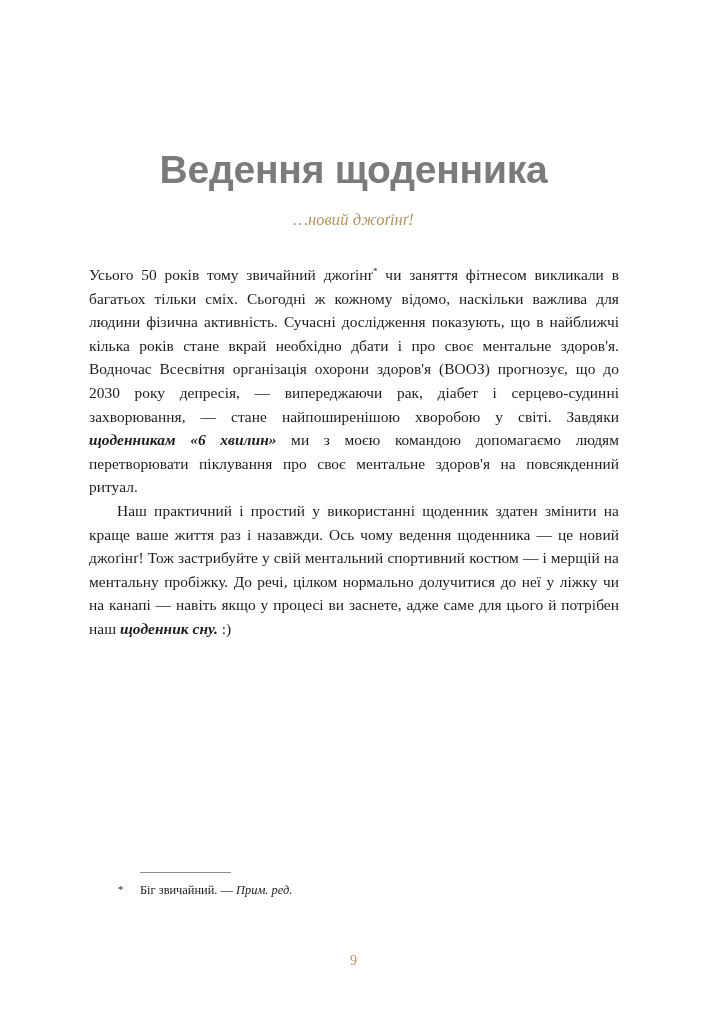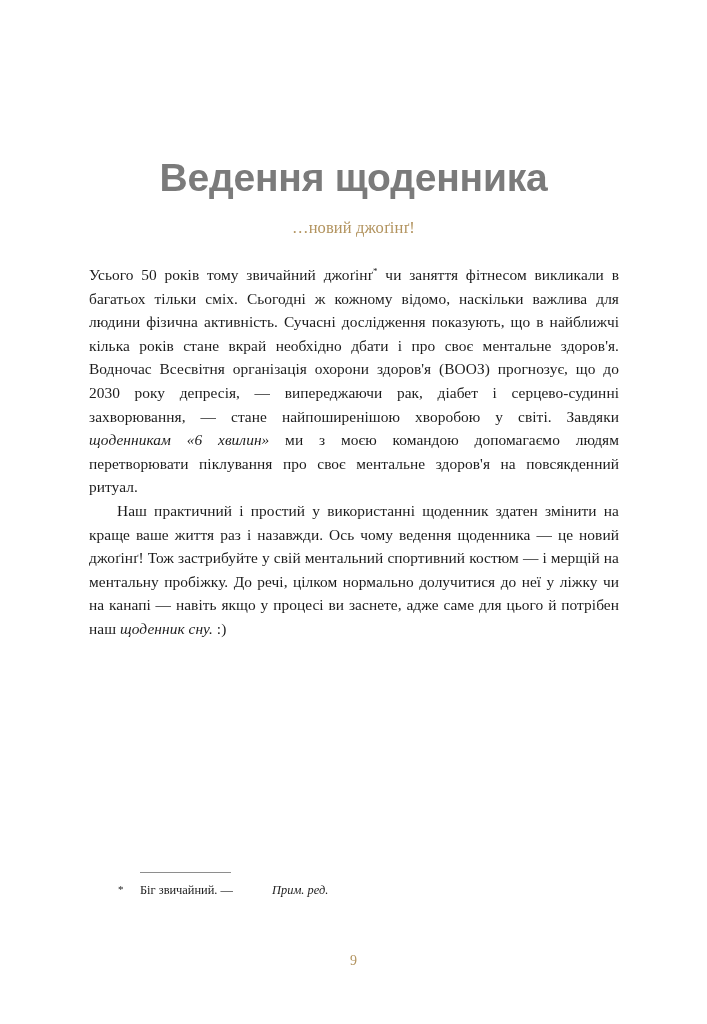--- a/index.html
+++ b/index.html
@@ -34,26 +34,27 @@
     text-align: center;
   }
 
   .chapter-title {
     font-family: "Liberation Sans", "DejaVu Sans", sans-serif;
     font-weight: 700;
     font-size: 39px;
     line-height: 44px;
     letter-spacing: -0.2px;
     color: #7b7b7b;
-    margin: 8px;
+    margin: 0;
     white-space: nowrap;
   }
 
   .chapter-subtitle {
     font-family: "Liberation Serif", "DejaVu Serif", serif;
+    font-style: italic;
     font-size: 16.5px;
     line-height: 22px;
     color: #b2935e;
     margin: 17px 0 0 0;
     letter-spacing: 0.1px;
   }
 
   
   .text-column {
     position: absolute;
@@ -73,20 +74,21 @@
     letter-spacing: 0.05px;
   }
 
   .body-par + .body-par {
     text-indent: 28px;
   }
 
   .body-par em,
   .body-par i {
     font-style: italic;
+    font-weight: bold;
   }
 
   sup.fn-ref {
     font-size: 9px;
     line-height: 0;
     vertical-align: super;
     letter-spacing: 0;
   }
 
   
@@ -124,21 +126,20 @@
     color: #1c1c1c;
   }
 
   .footnote-text {
     display: block;
     margin-left: 51px;
   }
 
   .footnote-text em {
     font-style: italic;
-    margin-left: 36px;
   }
 
   
   .folio {
     position: absolute;
     left: 0;
     top: 952px;
     width: 707px;
     text-align: center;
     font-size: 14px;

